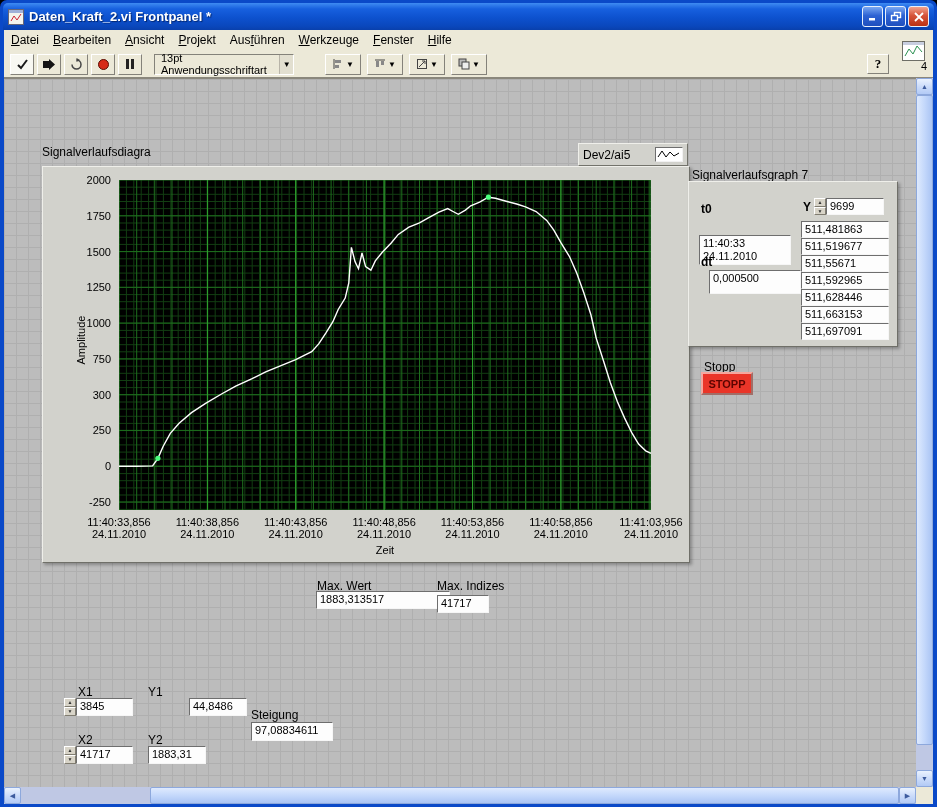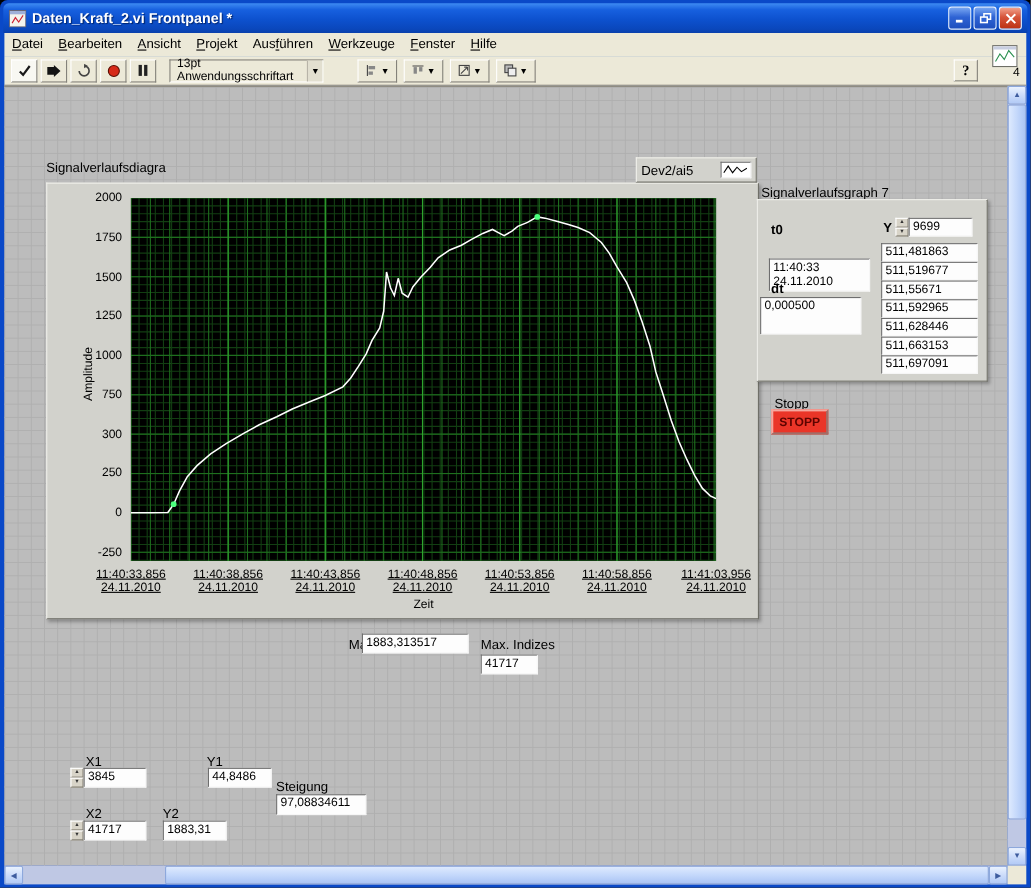--- a/index.html
+++ b/index.html
@@ -48,21 +48,21 @@
   .chart-label{position:absolute;left:38px;top:66px;font-size:12px;}
   .legend{position:absolute;left:574px;top:64px;width:110px;height:23px;background:#D2D2CC;border:1px solid;border-color:#EFEFEA #73736B #73736B #EFEFEA;display:flex;align-items:center;justify-content:space-between;padding:0 4px;z-index:3;font-size:12px;}
   .legend-icon{width:28px;height:15px;background:#fff;border:1px solid;border-color:#6E6E6E #F2F2F2 #F2F2F2 #6E6E6E;display:flex;align-items:center;justify-content:center;}
 
   .chart-panel{position:absolute;left:38px;top:87px;width:648px;height:397px;background:#D2D2CC;border:1px solid;border-color:#EFEFEA #6F6F68 #6F6F68 #EFEFEA;box-shadow:2px 2px 3px rgba(0,0,0,0.28);}
   .plot{position:absolute;left:76px;top:13px;width:532px;height:330px;background:#040404;}
   .y-axis-label{position:absolute;left:-2px;top:167px;width:80px;text-align:center;transform:rotate(-90deg);font-size:11px;}
   .y-ticks{position:absolute;left:24px;top:0;width:48px;height:360px;}
   .ytick{position:absolute;right:4px;font-size:11px;line-height:12px;}
   .x-ticks{position:absolute;left:0;top:0;width:648px;height:397px;pointer-events:none;}
-  .xtick{position:absolute;top:349px;width:90px;text-align:center;font-size:11px;line-height:12px;text-decoration:underline;}
+  .xtick{position:absolute;top:349px;width:90px;text-align:center;font-size:11px;line-height:12px;}
   .x-axis-label{position:absolute;left:76px;top:377px;width:532px;text-align:center;font-size:11px;}
 
   
   .gp-label{position:absolute;left:688px;top:89px;font-size:12px;}
   .graph-panel{position:absolute;left:684px;top:102px;width:210px;height:166px;background:#D2D2CC;border:1px solid;border-color:#EFEFEA #6F6F68 #6F6F68 #EFEFEA;box-shadow:2px 2px 3px rgba(0,0,0,0.28);}
   .bold{font-weight:bold;font-size:12px;}
   .val-box{background:#FDFDFD;border:1px solid;border-color:#6E6E6E #F6F6F6 #F6F6F6 #6E6E6E;padding:1px 3px;font-size:11px;line-height:13px;white-space:nowrap;overflow:hidden;}
   .yrow{height:17px;}
   .spinner{width:12px;height:18px;display:flex;flex-direction:column;}
   .spinner span{flex:1;background:#D8D4C8;border:1px solid;border-color:#FFF #807C70 #807C70 #FFF;font-size:5px;line-height:6px;text-align:center;color:#333;}
@@ -266,21 +266,21 @@
     </div>
 
     <div class="gp-label">Signalverlaufsgraph 7</div>
     <div class="graph-panel">
       <div class="abs bold" style="left:12px;top:20px;">t0</div>
       <div class="val-box abs" style="left:10px;top:53px;width:92px;height:30px;">
         <div>11:40:33</div>
         <div>24.11.2010</div>
       </div>
       <div class="abs bold" style="left:12px;top:73px;">dt</div>
-      <div class="val-box abs" style="left:2px;top:88px;width:92px;height:34px;">0,000500</div>
+      <div class="val-box abs" style="left:20px;top:88px;width:92px;height:24px;">0,000500</div>
       <div class="abs bold" style="left:114px;top:18px;">Y</div>
       <div class="spinner y-spinner abs" style="left:125px;top:16px;">
           <span>▲</span>
           <span>▼</span>
         </div>
       <div class="val-box abs" style="left:137px;top:16px;width:58px;height:17px;">9699</div>
       <div class="abs" style="left:112px;top:39px;width:88px;">
           <div class="val-box yrow">511,481863</div>
           <div class="val-box yrow">511,519677</div>
           <div class="val-box yrow">511,55671</div>
@@ -288,31 +288,31 @@
           <div class="val-box yrow">511,628446</div>
           <div class="val-box yrow">511,663153</div>
           <div class="val-box yrow">511,697091</div>
         </div>
     </div>
 
     <div class="stop-label">Stopp</div>
     <button class="stop-btn">STOPP</button>
 
     <div class="ctl-label" style="left:313px;top:500px;">Max. Wert</div>
-    <div class="val-box abs" style="left:312px;top:497px;width:97px;height:18px;margin-left:13px;">1883,313517</div>
+    <div class="val-box abs" style="left:312px;top:512px;width:134px;height:18px;">1883,313517</div>
     <div class="ctl-label" style="left:433px;top:500px;">Max. Indizes</div>
     <div class="val-box abs" style="left:433px;top:516px;width:52px;height:18px;">41717</div>
 
     <div class="ctl-label" style="left:74px;top:606px;">X1</div>
     <div class="spinner abs" style="left:60px;top:619px;">
         <span>▲</span>
         <span>▼</span>
       </div>
     <div class="val-box abs" style="left:72px;top:619px;width:57px;height:18px;">3845</div>
-    <div class="ctl-label" style="left:144px;top:606px;margin-left:40px;">Y1</div>
+    <div class="ctl-label" style="left:144px;top:606px;">Y1</div>
     <div class="val-box abs" style="left:144px;top:619px;width:58px;height:18px;margin-left:41px;">44,8486</div>
 
     <div class="ctl-label" style="left:74px;top:654px;">X2</div>
     <div class="spinner abs" style="left:60px;top:667px;">
         <span>▲</span>
         <span>▼</span>
       </div>
     <div class="val-box abs" style="left:72px;top:667px;width:57px;height:18px;">41717</div>
     <div class="ctl-label" style="left:144px;top:654px;">Y2</div>
     <div class="val-box abs" style="left:144px;top:667px;width:58px;height:18px;">1883,31</div>

